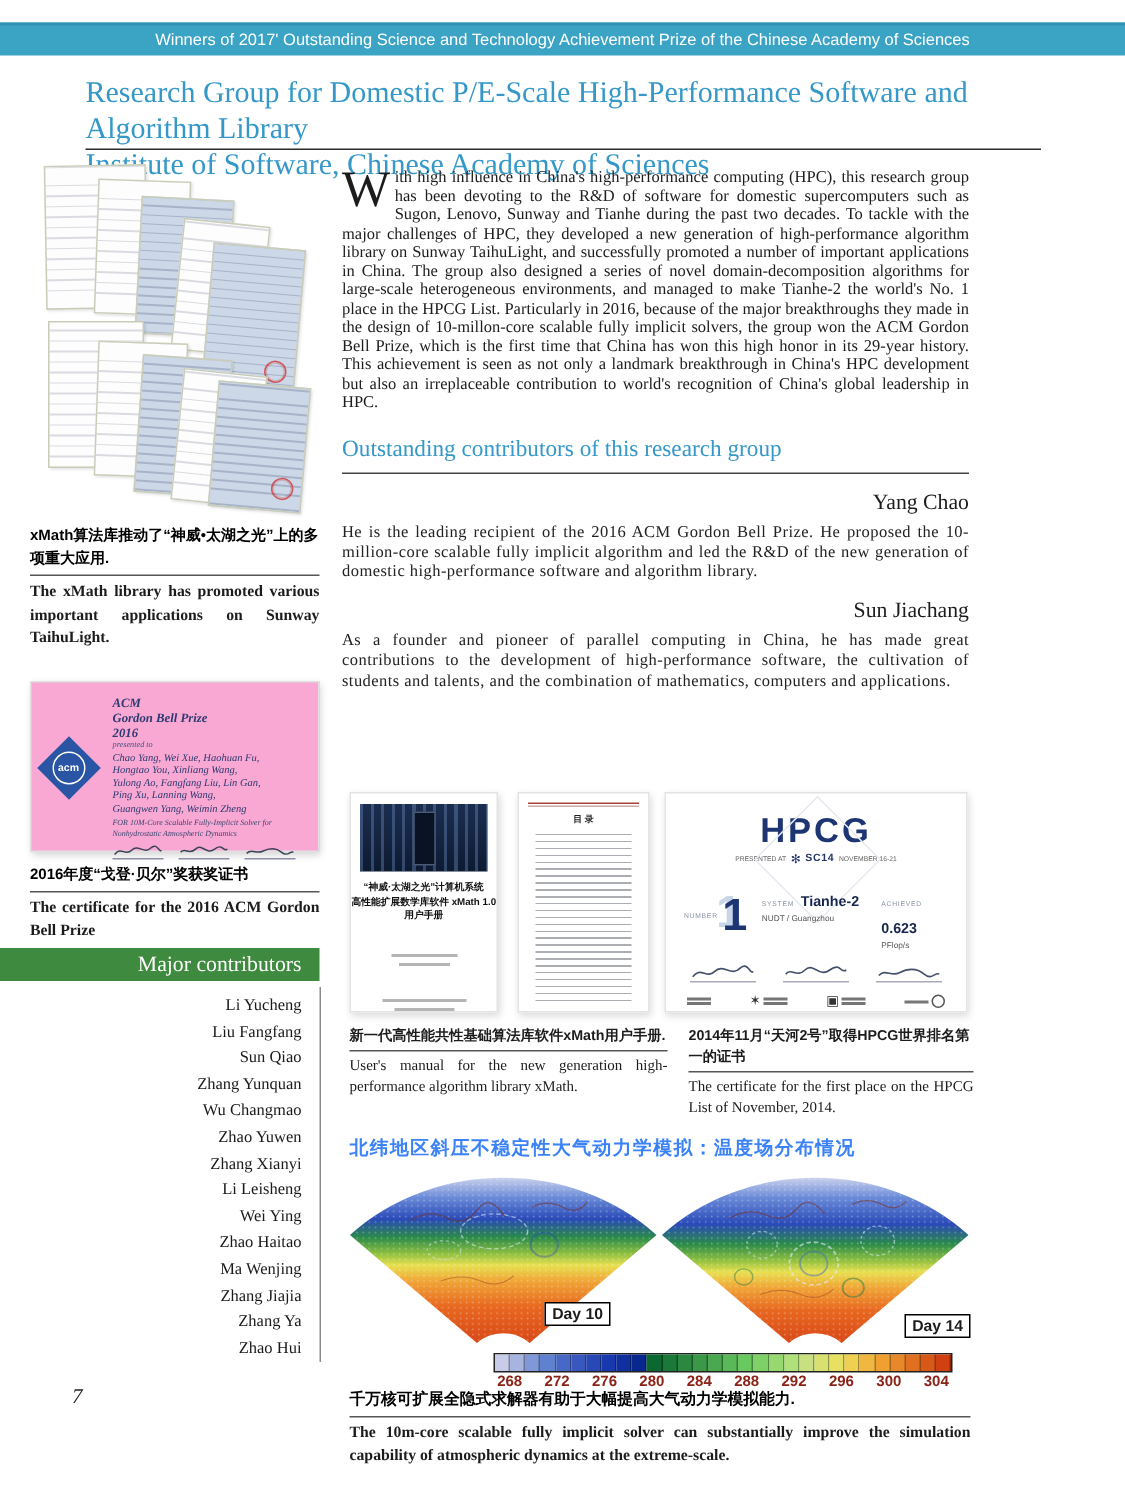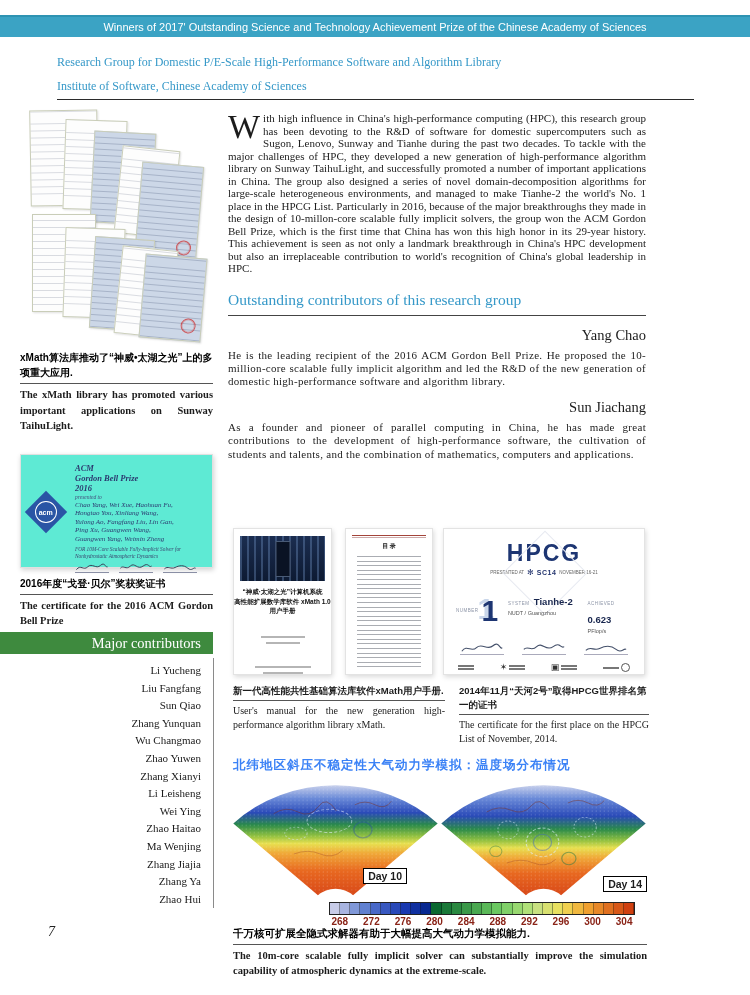--- a/index.html
+++ b/index.html
@@ -8,21 +8,21 @@
           font-family:"Liberation Serif","DejaVu Serif",serif; color:#1c1c1c; }
 
   
   .banner { position:absolute; left:0; top:15px; width:750px; height:22px;
             background:#3BA3C4; border-top:2px solid #2e93b2;
             display:flex; align-items:center; justify-content:center; }
   .banner span { color:#fff; font-family:"Liberation Sans",sans-serif; font-size:11px; }
 
   
   .doc-title { position:absolute; left:57px; top:50px; width:640px;
-               color:#3598C8; font-size:12px; line-height:24px; }
+               color:#3598C8; font-size:20px; line-height:24px; }
   .title-rule { position:absolute; left:57px; top:99px; width:637px; border-top:1.5px solid #2b2b2b; }
 
   
   .sidebar { position:absolute; left:20px; top:108px; width:193px; }
 
   .stack { position:relative; height:234px; margin-left:10px; }
   .pg { position:absolute; background:#fdfdfd; border:1px solid #c9cdb8;
         box-shadow:1px 1px 2px rgba(0,0,0,.12);
         background-image:repeating-linear-gradient(to bottom, transparent 0 6px, rgba(90,100,125,.22) 6px 7px);
         background-origin:content-box; padding:6px 5px; }
@@ -32,21 +32,21 @@
         border:1.5px solid rgba(205,45,45,.75); border-radius:50%;
         box-shadow:inset 0 0 0 1px rgba(205,45,45,.25); }
 
   .cap { margin-top:8px; }
   .cap .zh { font-family:"Liberation Sans",sans-serif; font-weight:700; font-size:10px;
              line-height:15px; color:#000; border-bottom:1px solid #555;
              padding-bottom:3px; margin-bottom:3px; }
   .cap .en { font-weight:700; font-size:10.5px; line-height:15.5px; text-align:justify; }
 
   
-  .acm-cert { position:relative; margin-top:20px; width:193px; height:114px; background:#5eead4;
+  .acm-cert { position:relative; margin-top:20px; width:193px; height:114px; background:#f9a8d4;
               border:1px solid #e0e0e0; box-shadow:1px 2px 5px rgba(0,0,0,.18); }
   .acm-diamond { position:absolute; left:10px; top:42px; width:30px; height:30px;
                  background:#2a55a5; transform:rotate(45deg);
                  display:flex; align-items:center; justify-content:center; }
   .acm-circle { width:22px; height:22px; border:1.5px solid #fff; border-radius:50%;
                 display:flex; align-items:center; justify-content:center; }
   .acm-circle span { transform:rotate(-45deg); color:#fff; font-family:"Liberation Sans",sans-serif;
                      font-weight:700; font-size:7px; }
   .acm-body { position:absolute; left:54px; top:8px; right:6px; color:#2c3a70; font-style:italic; }
   .acm-t1 { font-size:8.5px; line-height:10px; font-weight:700; }
@@ -201,21 +201,21 @@
       </div>
       <div class="acm-body">
         <div class="acm-t1">ACM</div>
         <div class="acm-t1">Gordon Bell Prize</div>
         <div class="acm-t1">2016</div>
         <div class="acm-p">presented to</div>
         <div class="acm-names">
             <span>Chao Yang, Wei Xue, Haohuan Fu,</span>
             <span>Hongtao You, Xinliang Wang,</span>
             <span>Yulong Ao, Fangfang Liu, Lin Gan,</span>
-            <span>Ping Xu, Guangwen Wang,</span>
+            <span>Ping Xu, Lanning Wang,</span>
             <span>Guangwen Yang, Weimin Zheng</span>
           </div>
         <div class="acm-for">FOR 10M-Core Scalable Fully-Implicit Solver for Nonhydrostatic Atmospheric Dynamics</div>
         <div class="acm-sigs">
           <svg width="34" height="10" viewBox="0 0 48 12">
               <path d="M2 9 C8 1 12 11 18 5 S 30 9 36 3 S 44 8 46 5" fill="none" stroke="#3a4258" stroke-width="1.4"></path>
             </svg>
           <svg width="34" height="10" viewBox="0 0 48 12">
               <path d="M2 7 C6 2 10 10 16 4 S 26 10 34 4 S 42 7 46 4" fill="none" stroke="#3a4258" stroke-width="1.4"></path>
             </svg>

